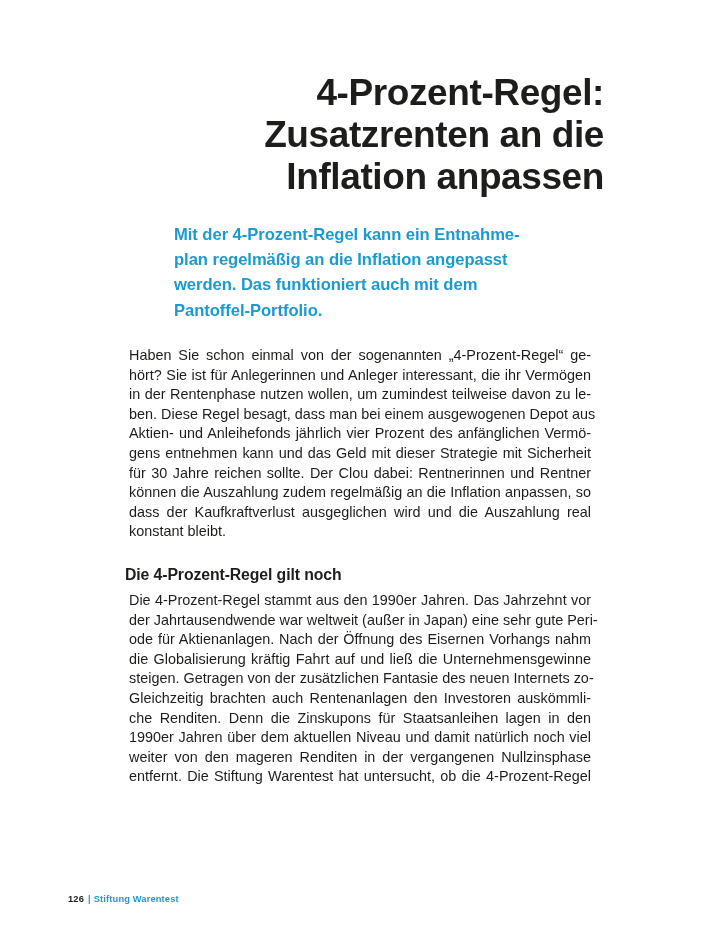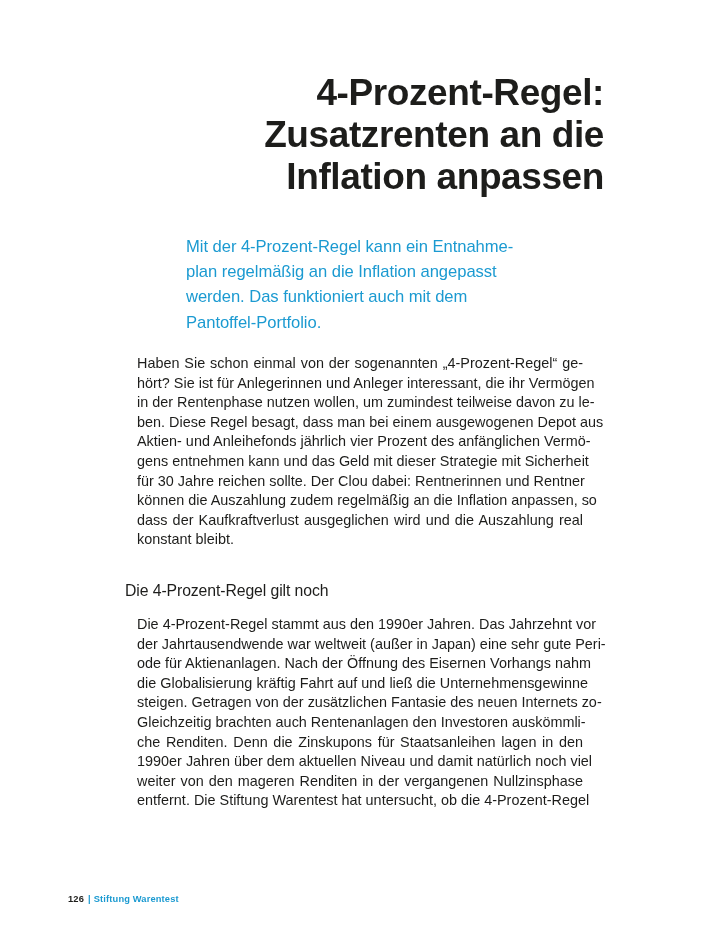--- a/index.html
+++ b/index.html
@@ -39,57 +39,57 @@
   .headline .hl-line { display: block; white-space: nowrap; }
 
   
   .standfirst {
     position: absolute;
     left: 174px;
     top: 222px;
     width: 425px;
     font-size: 16.6px;
     line-height: 25.2px;
-    font-weight: 400;
+    font-weight: 700;
     color: #1b9ad1;
-    margin: 12px;
+    margin: 0;
     letter-spacing: -0.05px;
   }
   .standfirst .sf-line { display: block; white-space: nowrap; }
 
   
   .col {
     position: absolute;
     left: 125px;
     top: 342px;
     width: 470px;
   }
   .body-par {
-    margin: 12px;
+    margin: 4px;
     font-size: 14.4px;
     line-height: 19.6px;
     color: #1d1d1b;
     text-align: justify;
     letter-spacing: 0.01px;
   }
   .body-par .bl {
     display: block;
     text-align: justify;
     text-align-last: justify;
     white-space: nowrap;
   }
   .body-par .bl.last {
     text-align-last: left;
   }
   .subhead {
     margin: 0;
     padding-top: 17px;
     font-size: 15.8px;
     line-height: 24px;
-    font-weight: 400;
+    font-weight: 700;
     color: #1d1d1b;
     letter-spacing: -0.1px;
   }
 
   
   .footer {
     position: absolute;
     left: 68px;
     bottom: 33px;
     font-size: 9.3px;

